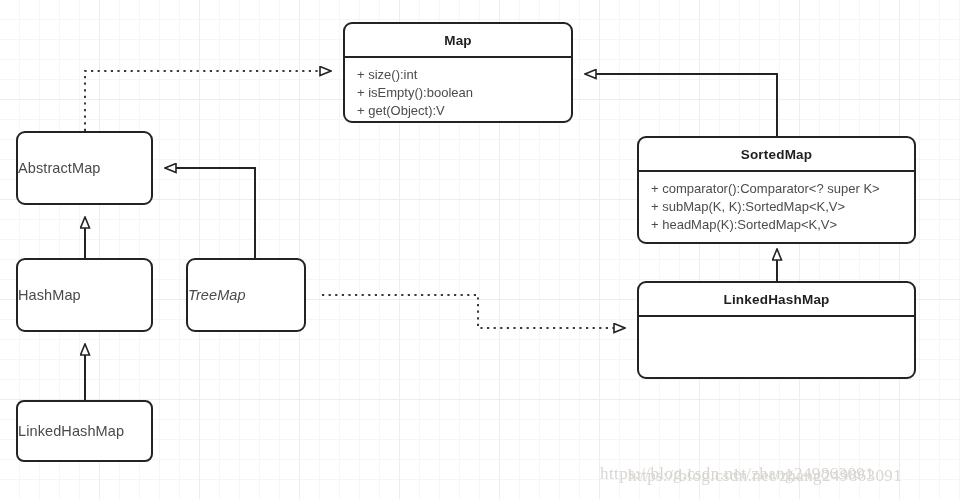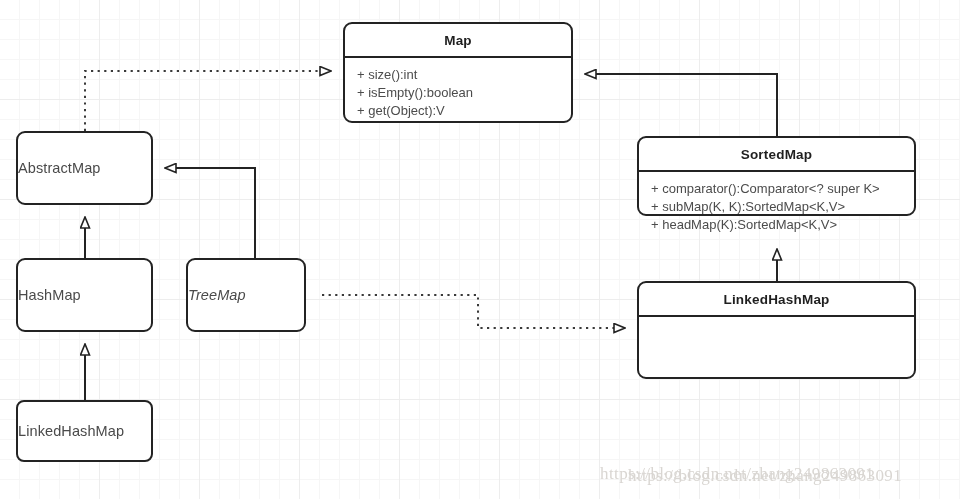--- a/index.html
+++ b/index.html
@@ -138,21 +138,21 @@
     <div class="cls-header">
       <span class="cls-title">Map</span>
     </div>
     <div class="cls-body">
       <div class="member">+ size():int</div>
       <div class="member">+ isEmpty():boolean</div>
       <div class="member">+ get(Object):V</div>
     </div>
   </div>
 
-  <div class="node" style="left:637px; top:136px; width:279px; height:80px;">
+  <div class="node" style="left:637px; top:136px; width:279px; height:108px;">
     <div class="cls-header">
       <span class="cls-title">SortedMap</span>
     </div>
     <div class="cls-body">
       <div class="member">+ comparator():Comparator&lt;? super K&gt;</div>
       <div class="member">+ subMap(K, K):SortedMap&lt;K,V&gt;</div>
       <div class="member">+ headMap(K):SortedMap&lt;K,V&gt;</div>
     </div>
   </div>
 

